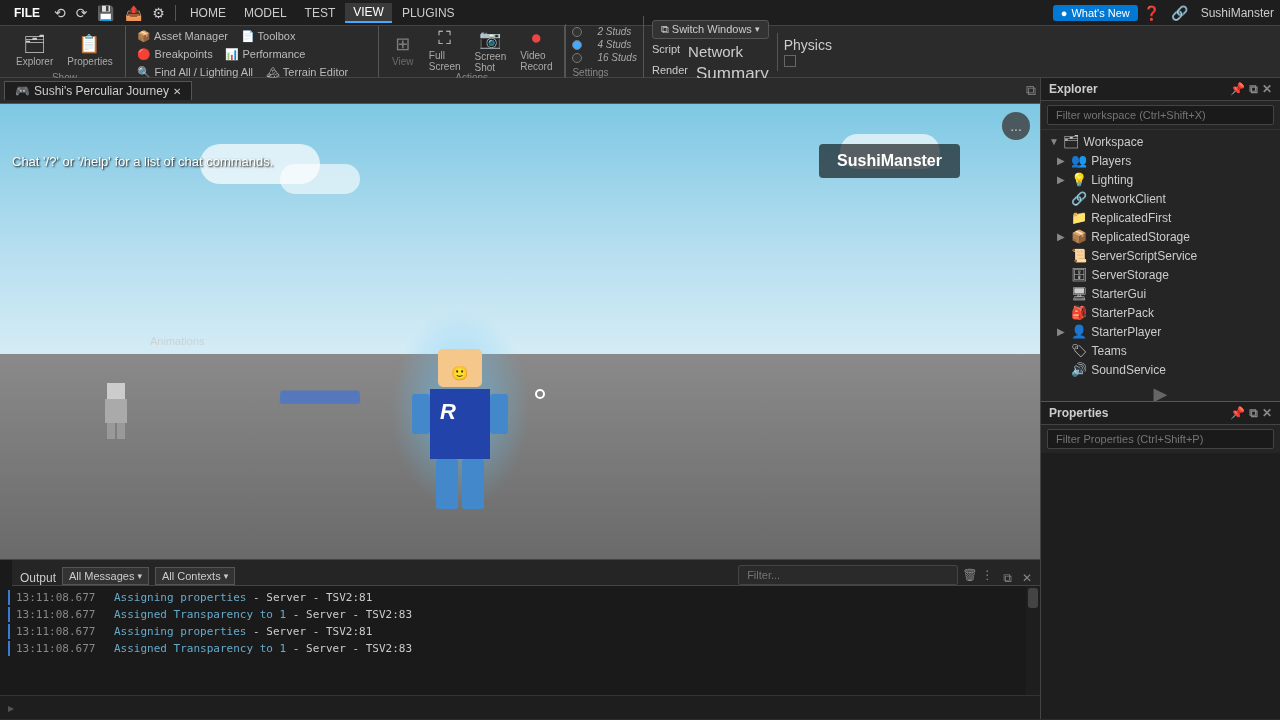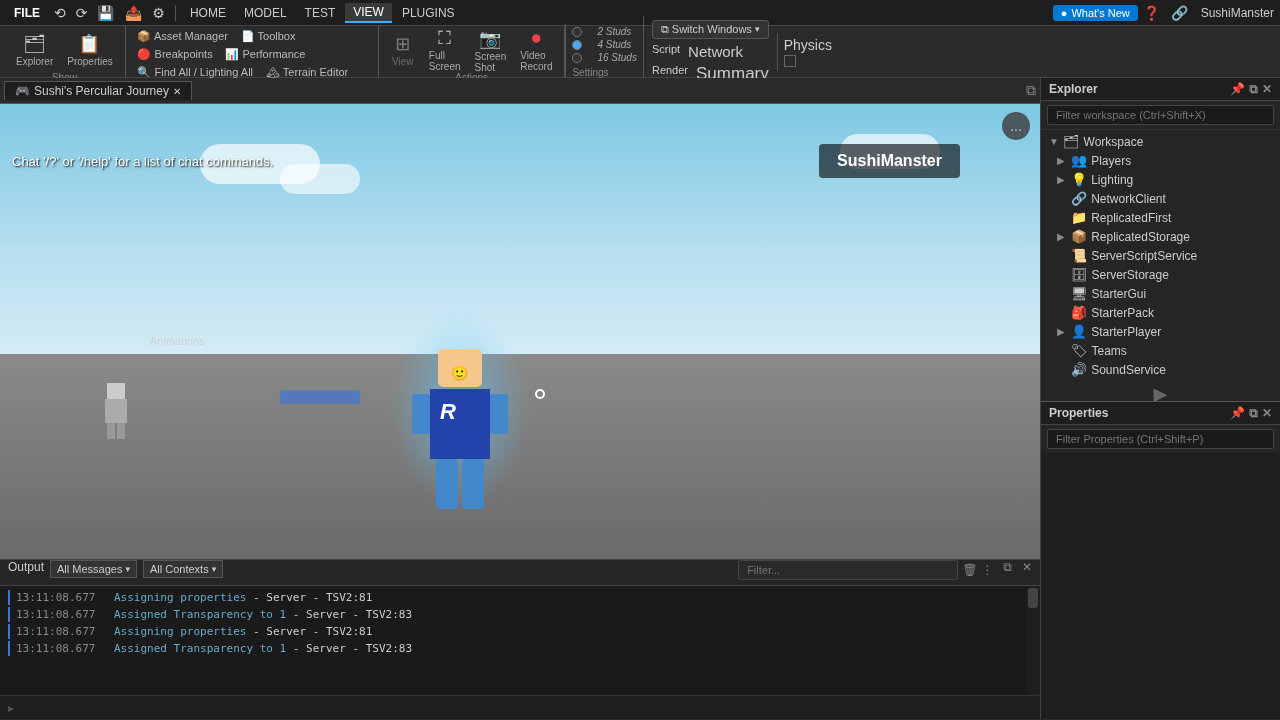--- a/index.html
+++ b/index.html
@@ -61,21 +61,21 @@
     .cs-leg { width: 8px; height: 16px; background: #999; }
     
     .platform { position: absolute; bottom: 155px; left: 280px; width: 80px; height: 14px; background: #5577bb; border-radius: 3px; transform: perspective(200px) rotateX(20deg); }
     
     .cursor-dot { position: absolute; top: 285px; left: 535px; width: 10px; height: 10px; border-radius: 50%; border: 2px solid #fff; background: transparent; }
     
     .more-btn { position: absolute; top: 8px; right: 10px; width: 28px; height: 28px; border-radius: 50%; background: rgba(60,60,60,0.8); color: #ccc; font-size: 14px; display: flex; align-items: center; justify-content: center; cursor: pointer; }
 
     
     #output-panel { height: 160px; background: #1a1a1a; border-top: 1px solid #444; display: flex; flex-direction: column; }
-    #output-header { display: flex; align-items: flex-start; background: #252525; padding: 0 8px; height: 26px; border-bottom: 1px solid #444; gap: 6px; }
+    #output-header { display: flex; align-items: flex-end; background: #252525; padding: 0 8px; height: 26px; border-bottom: 1px solid #444; gap: 6px; margin-left: 12px; }
     #output-body { display: flex; flex: 1; overflow: hidden; }
     #output-log { flex: 1; overflow-y: auto; padding: 4px 8px; font-family: 'Consolas', monospace; font-size: 11px; }
     .log-line { display: flex; gap: 8px; padding: 1px 0; border-left: 2px solid #3a7bd5; padding-left: 6px; margin-bottom: 2px; }
     .log-time { color: #888; min-width: 90px; }
     .log-msg { color: #ccc; }
     .log-msg .key { color: #6ac; }
     #output-scrollbar { width: 14px; background: #1e1e1e; display: flex; flex-direction: column; }
     .filter-input { background: #2a2a2a; border: 1px solid #444; color: #ccc; padding: 3px 8px; font-size: 11px; width: 100%; border-radius: 2px; }
     #output-command { height: 24px; background: #1e1e1e; border-top: 1px solid #333; display: flex; align-items: center; padding: 0 8px; }
     .cmd-input { background: transparent; border: none; outline: none; color: #888; font-size: 12px; flex: 1; }

